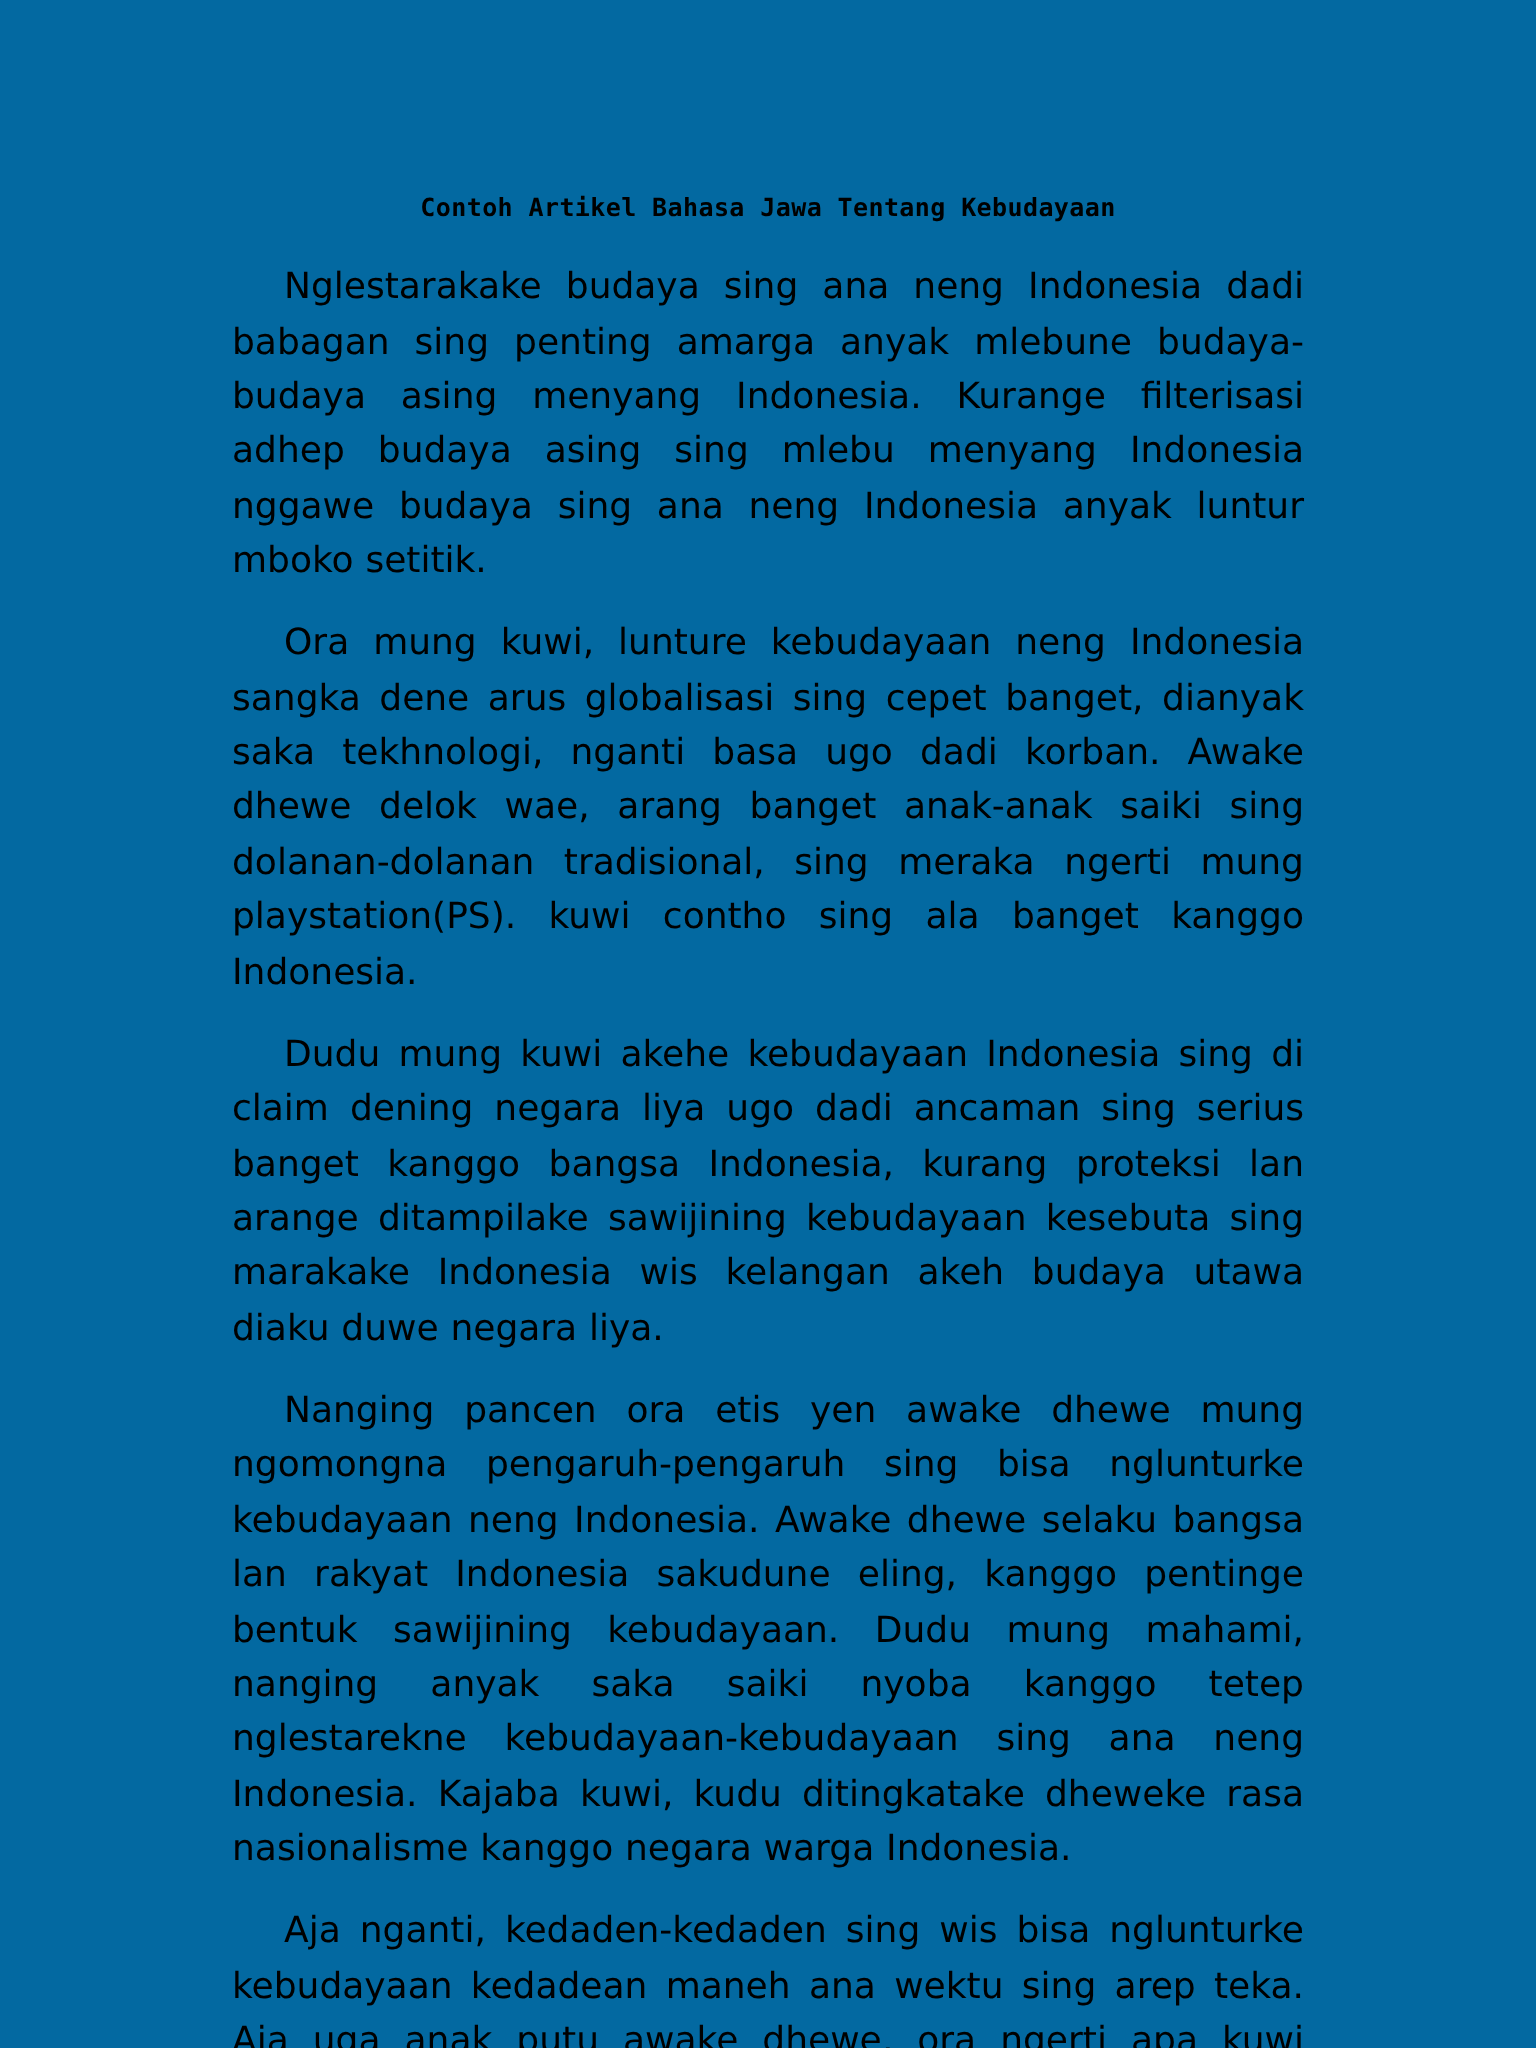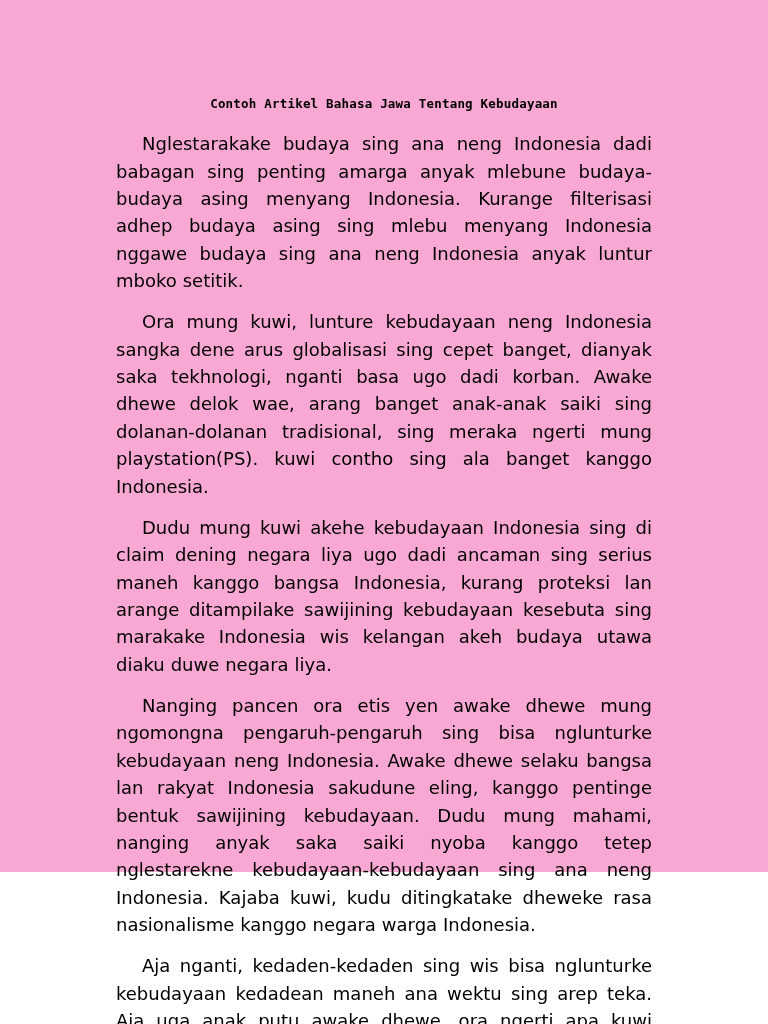--- a/index.html
+++ b/index.html
@@ -10,22 +10,22 @@
   body {
     width: 768px;
     height: 1024px;
     font-family: "DejaVu Sans", sans-serif;
     color: #000000;
     overflow: hidden;
   }
   .page {
     position: relative;
     width: 768px;
-    height: 872px;
-    background: #f9a8d4;
+    height: 1024px;
+    background: #0369a1;
     box-sizing: border-box;
     padding: 96px 116px 0 116px;
   }
   .doc-title {
     font-family: "DejaVu Sans Mono", monospace;
     font-weight: bold;
     font-size: 12.5px;
     text-align: center;
     letter-spacing: 0.2px;
     margin: 0 0 18px 0;
@@ -56,21 +56,21 @@
 
 <div class="page">
 
   <h1 class="doc-title">Contoh Artikel Bahasa Jawa Tentang Kebudayaan</h1>
 
   <p class="para">Nglestarakake budaya sing ana neng Indonesia dadi babagan sing penting amarga anyak mlebune budaya-budaya asing menyang Indonesia. Kurange filterisasi adhep budaya asing sing mlebu menyang Indonesia nggawe budaya sing ana neng Indonesia anyak luntur mboko setitik.</p>
 
 
   <p class="para">Ora mung kuwi, lunture kebudayaan neng Indonesia sangka dene arus globalisasi sing cepet banget, dianyak saka tekhnologi, nganti basa ugo dadi korban.  Awake dhewe delok wae, arang banget anak-anak saiki sing dolanan-dolanan tradisional, sing meraka ngerti mung playstation(PS). kuwi contho sing ala banget kanggo Indonesia.</p>
 
-  <p class="para">Dudu mung kuwi akehe kebudayaan Indonesia sing di claim dening negara liya ugo dadi ancaman sing serius maneh kanggo bangsa Indonesia, kurang proteksi lan arange ditampilake sawijining kebudayaan kesebuta sing marakake Indonesia wis kelangan akeh budaya utawa diaku duwe negara liya.</p>
+  <p class="para">Dudu mung kuwi akehe kebudayaan Indonesia sing di claim dening negara liya ugo dadi ancaman sing serius banget kanggo bangsa Indonesia, kurang proteksi lan arange ditampilake sawijining kebudayaan kesebuta sing marakake Indonesia wis kelangan akeh budaya utawa diaku duwe negara liya.</p>
 
   <p class="para">Nanging pancen ora etis yen awake dhewe mung ngomongna pengaruh-pengaruh sing bisa nglunturke kebudayaan neng Indonesia. Awake dhewe selaku bangsa lan rakyat Indonesia sakudune eling, kanggo pentinge bentuk sawijining kebudayaan. Dudu mung mahami, nanging anyak saka saiki nyoba kanggo tetep nglestarekne kebudayaan-kebudayaan sing ana neng Indonesia. Kajaba kuwi, kudu ditingkatake dheweke rasa nasionalisme kanggo negara warga Indonesia.</p>
 
   <p class="para">Aja nganti, kedaden-kedaden sing wis bisa nglunturke kebudayaan kedadean maneh ana wektu sing arep teka. Aja uga anak putu awake dhewe, ora ngerti apa kuwi wayang golek,wayang kulit, joged-joged tradisional kaya tari saman, piranti musik tradisional. sarehdene kuwi, nguganana saka saiki kanggo ningkatake rasa kebangsaan, lan nasionalisme, supaya awake dhewe bisa tetep njaga kebudayaan.</p>
 
   <p class="signature">Nama: Annisa Permata Elgasari</p>
 
 </div>
 
 </body></html>

